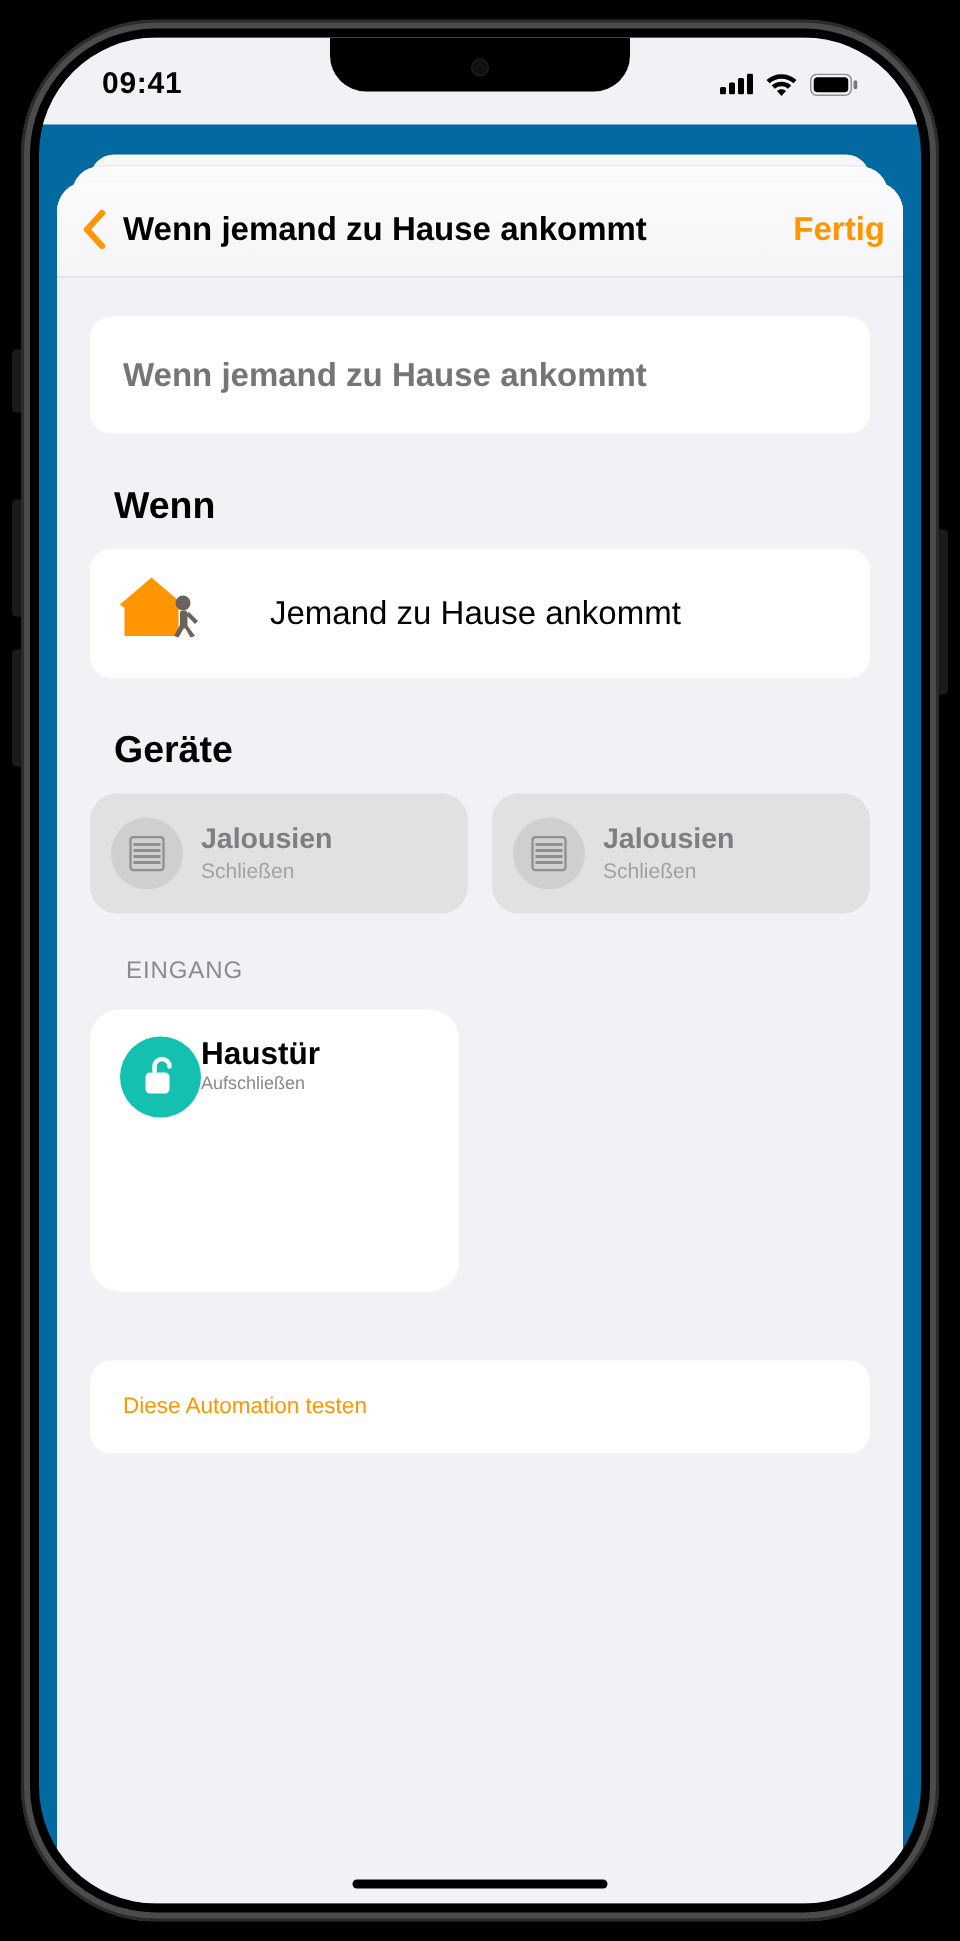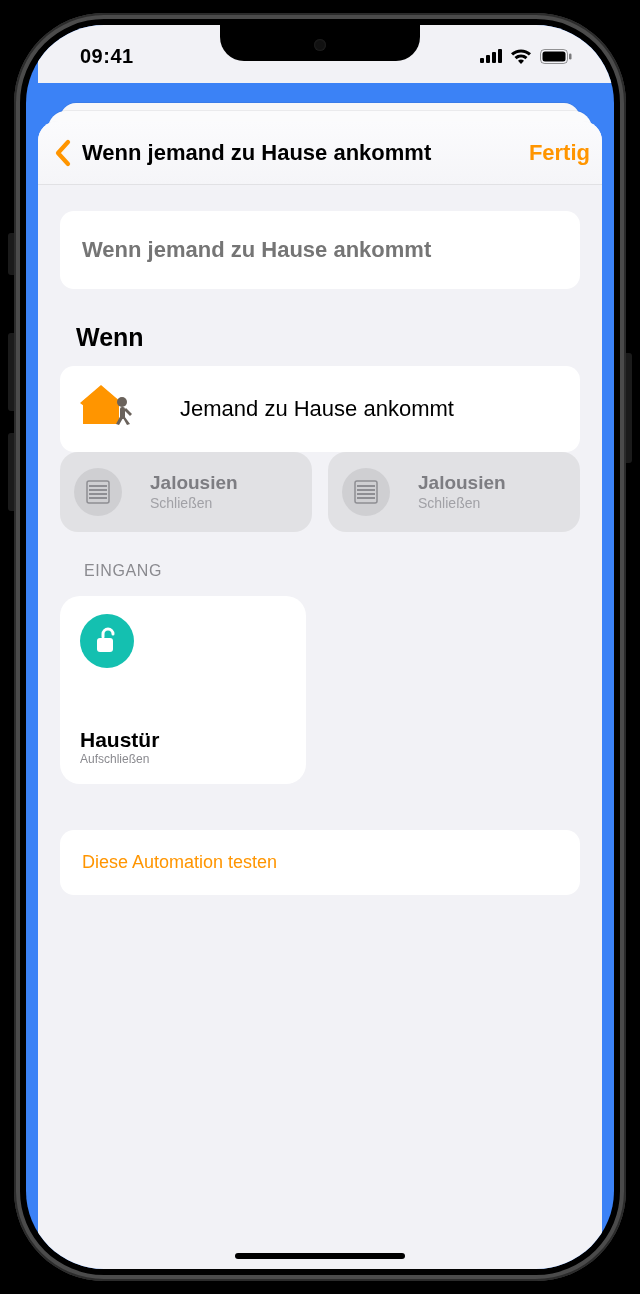--- a/index.html
+++ b/index.html
@@ -22,23 +22,22 @@
 .phone-side-btn { position: absolute; background: #1b1b1b; }
 .side-left1  { left: -6px; top: 220px; width: 6px; height: 42px; border-radius: 3px 0 0 3px; }
 .side-left2  { left: -6px; top: 320px; width: 6px; height: 78px; border-radius: 3px 0 0 3px; }
 .side-left3  { left: -6px; top: 420px; width: 6px; height: 78px; border-radius: 3px 0 0 3px; }
 .side-right1 { right: -6px; top: 340px; width: 6px; height: 110px; border-radius: 0 3px 3px 0; }
 
 .screen {
   width: 100%; height: 100%;
   border-radius: 78px;
   overflow: hidden;
-  background: #3b82f6;
+  background: #0369a1;
   position: relative;
-  padding-left: 12px;
 }
 .notch {
   position: absolute;
   top: 0; left: 50%; transform: translateX(-50%);
   width: 200px; height: 36px;
   background: #000;
   border-radius: 0 0 24px 24px;
   z-index: 50;
 }
 .notch::after {
@@ -112,50 +111,50 @@
   padding: 18px 20px;
   gap: 28px;
 }
 .when-icon { width: 56px; height: 50px; margin-right: 16px; flex-shrink: 0; }
 .when-text { font-size: 22px; }
 
 .tile-row { display: flex; gap: 16px; }
 .tile {
   flex: 1; border-radius: 18px;
   padding: 16px 14px 16px 14px;
-  display: flex; align-items: center; gap: 28px;
+  display: flex; align-items: center; gap: 12px;
 }
 .tile.dim { background: #e1e1e4; }
 .tile-icon {
   width: 48px; height: 48px; border-radius: 50%;
   display: flex; align-items: center; justify-content: center;
   flex-shrink: 0;
 }
 .tile-icon.grey { background: #cfcfd2; }
 .tile-text { display: flex; flex-direction: column; line-height: 1.25; }
 .tile-title { font-size: 19px; font-weight: 600; color: #7d7d82; }
 .tile-sub   { font-size: 14px; color: #a1a1a6; }
 
 .tile-large {
   width: 246px; height: 188px;
   background: #fff; border-radius: 20px;
   padding: 18px 20px;
-  display: flex; flex-direction: column; justify-content: space-between;
+  display: flex; flex-direction: row; justify-content: flex-start;
 }
 .tile-large .tile-icon { width: 54px; height: 54px; }
 .tile-large .tile-icon.teal { background: #14c0b0; }
 .tile-large .tl-title { font-size: 21px; font-weight: 700; color: #000; }
 .tile-large .tl-sub   { font-size: 12px; color: #8a8a8f; }
 
 .action-card {
   background: #fff; border-radius: 14px;
   padding: 22px 22px;
   margin-top: 46px;
 }
-.action-link { font-size: 18px; font-weight: 400; color: #ff9500; }
+.action-link { font-size: 15px; font-weight: 400; color: #ff9500; }
 
 .home-indicator {
   position: absolute; bottom: 10px; left: 50%; transform: translateX(-50%);
   width: 170px; height: 6px; border-radius: 4px; background: #000;
 }
 </style>
 </head>
 <body>
 
 <div class="phone">
@@ -219,20 +218,21 @@
               <path d="M0 19 L21 1 L42 19 L38 22 L21 8 L4 22 Z" fill="#ff9500"></path>
               <circle cx="42" cy="18" r="5" fill="#6a625b"></circle>
               <rect x="40" y="23" width="5" height="12" rx="2" fill="#6a625b"></rect>
               <path d="M42 29 L36 40 L39 41 L43 34 L47 41 L50 40 Z" fill="#6a625b"></path>
               <path d="M46 24 L52 30 L50 32 L44 26 Z" fill="#6a625b"></path>
             </svg>
           </div>
           <div class="when-text">Jemand zu Hause ankommt</div>
         </div>
 
+        <div class="section-h">Geräte</div>
 
 
         <div class="tile-row">
           <div class="tile dim">
             <div class="tile-icon grey">
               <svg width="26" height="26" viewBox="0 0 26 26">
                 <rect x="2" y="2" width="22" height="22" rx="2" fill="none" stroke="#8e8e93" stroke-width="1.5"></rect>
                 <line x1="4" y1="7" x2="22" y2="7" stroke="#8e8e93" stroke-width="2"></line>
                 <line x1="4" y1="11" x2="22" y2="11" stroke="#8e8e93" stroke-width="2"></line>
                 <line x1="4" y1="15" x2="22" y2="15" stroke="#8e8e93" stroke-width="2"></line>

